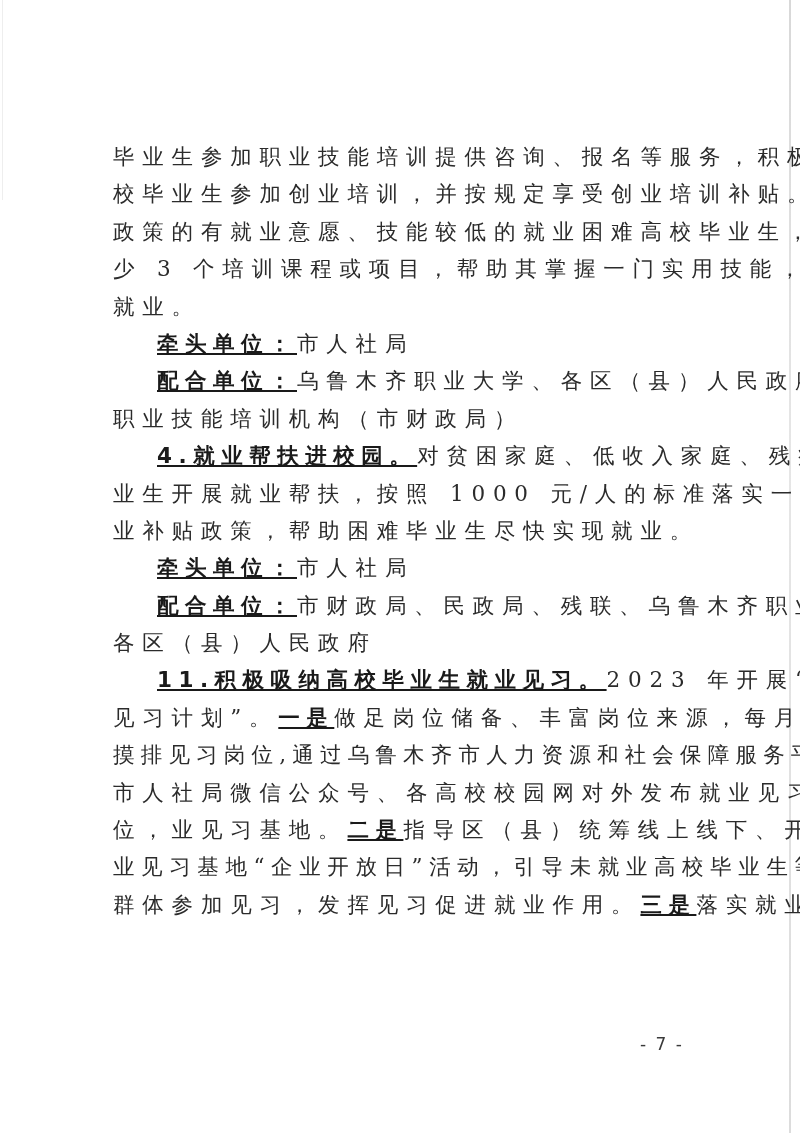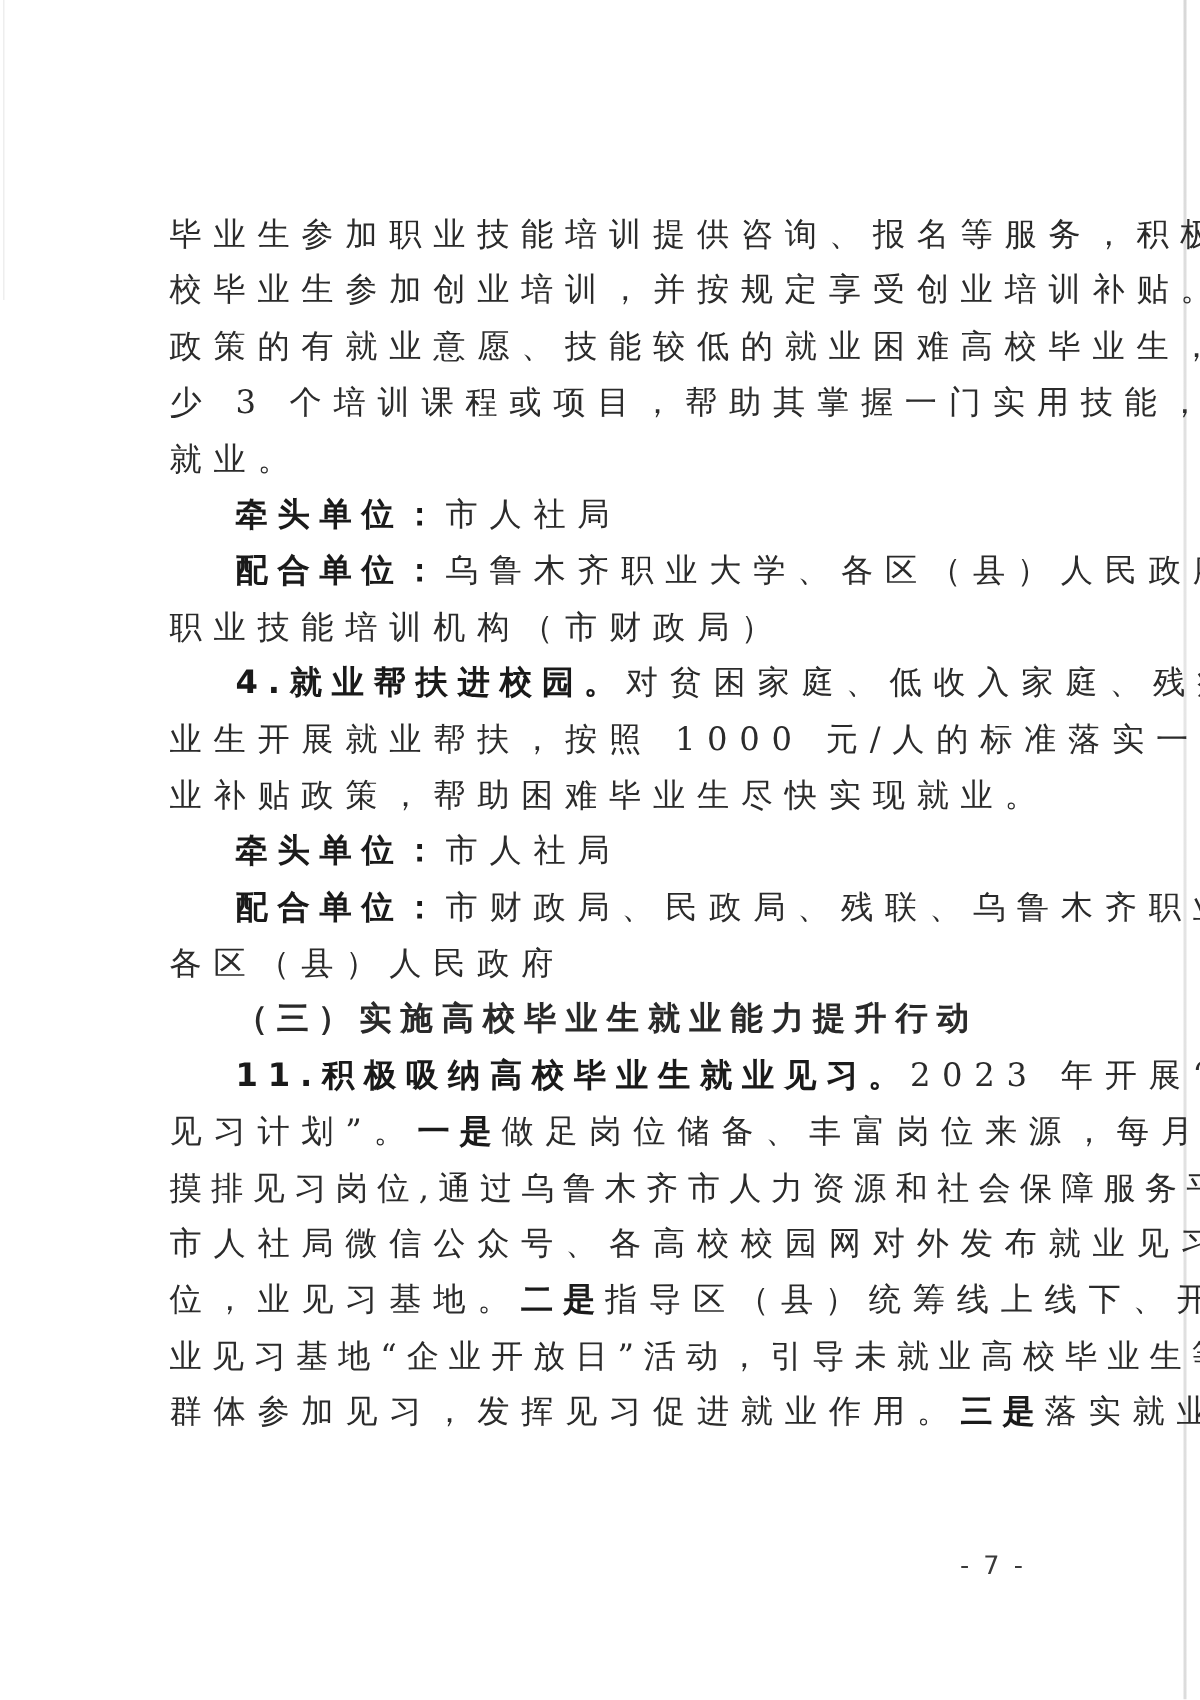--- a/index.html
+++ b/index.html
@@ -46,20 +46,21 @@
     color: #2b2b2b;
   }
   .indent {
     padding-left: 44px;
   }
   .bold {
     font-weight: bold;
     color: #1a1a1a;
     font-family: "DejaVu Sans", "Liberation Sans", sans-serif;
     letter-spacing: 6.5px;
+    text-decoration: underline;
   }
   .subhead {
     font-weight: bold;
     color: #2a2a2a;
     letter-spacing: 6px;
   }
   .page-number {
     position: absolute;
     left: 640px;
     top: 1034px;
@@ -100,21 +101,20 @@
 
   <div class="line indent">
     <span class="bold">牵头单位：</span><span>市人社局</span>
   </div>
 
   <div class="line indent">
     <span class="bold">配合单位：</span><span>市财政局、民政局、残联、乌鲁木齐职业大学、</span>
   </div>
   <div class="line">各区（县）人民政府</div>
 
-  <div class="line indent subhead">（三）实施高校毕业生就业能力提升行动</div>
 
   <div class="line indent">
     <span class="bold">11.积极吸纳高校毕业生就业见习。</span><span>2023 年开展“千人就业</span>
   </div>
   <div class="line">
     <span>见习计划”。</span><span class="bold">一是</span><span>做足岗位储备、丰富岗位来源，每月 15 日前</span>
   </div>
   <div class="line" style="letter-spacing:6.2px;">摸排见习岗位,通过乌鲁木齐市人力资源和社会保障服务平台、</div>
   <div class="line">市人社局微信公众号、各高校校园网对外发布就业见习基地岗</div>
   <div class="line">

